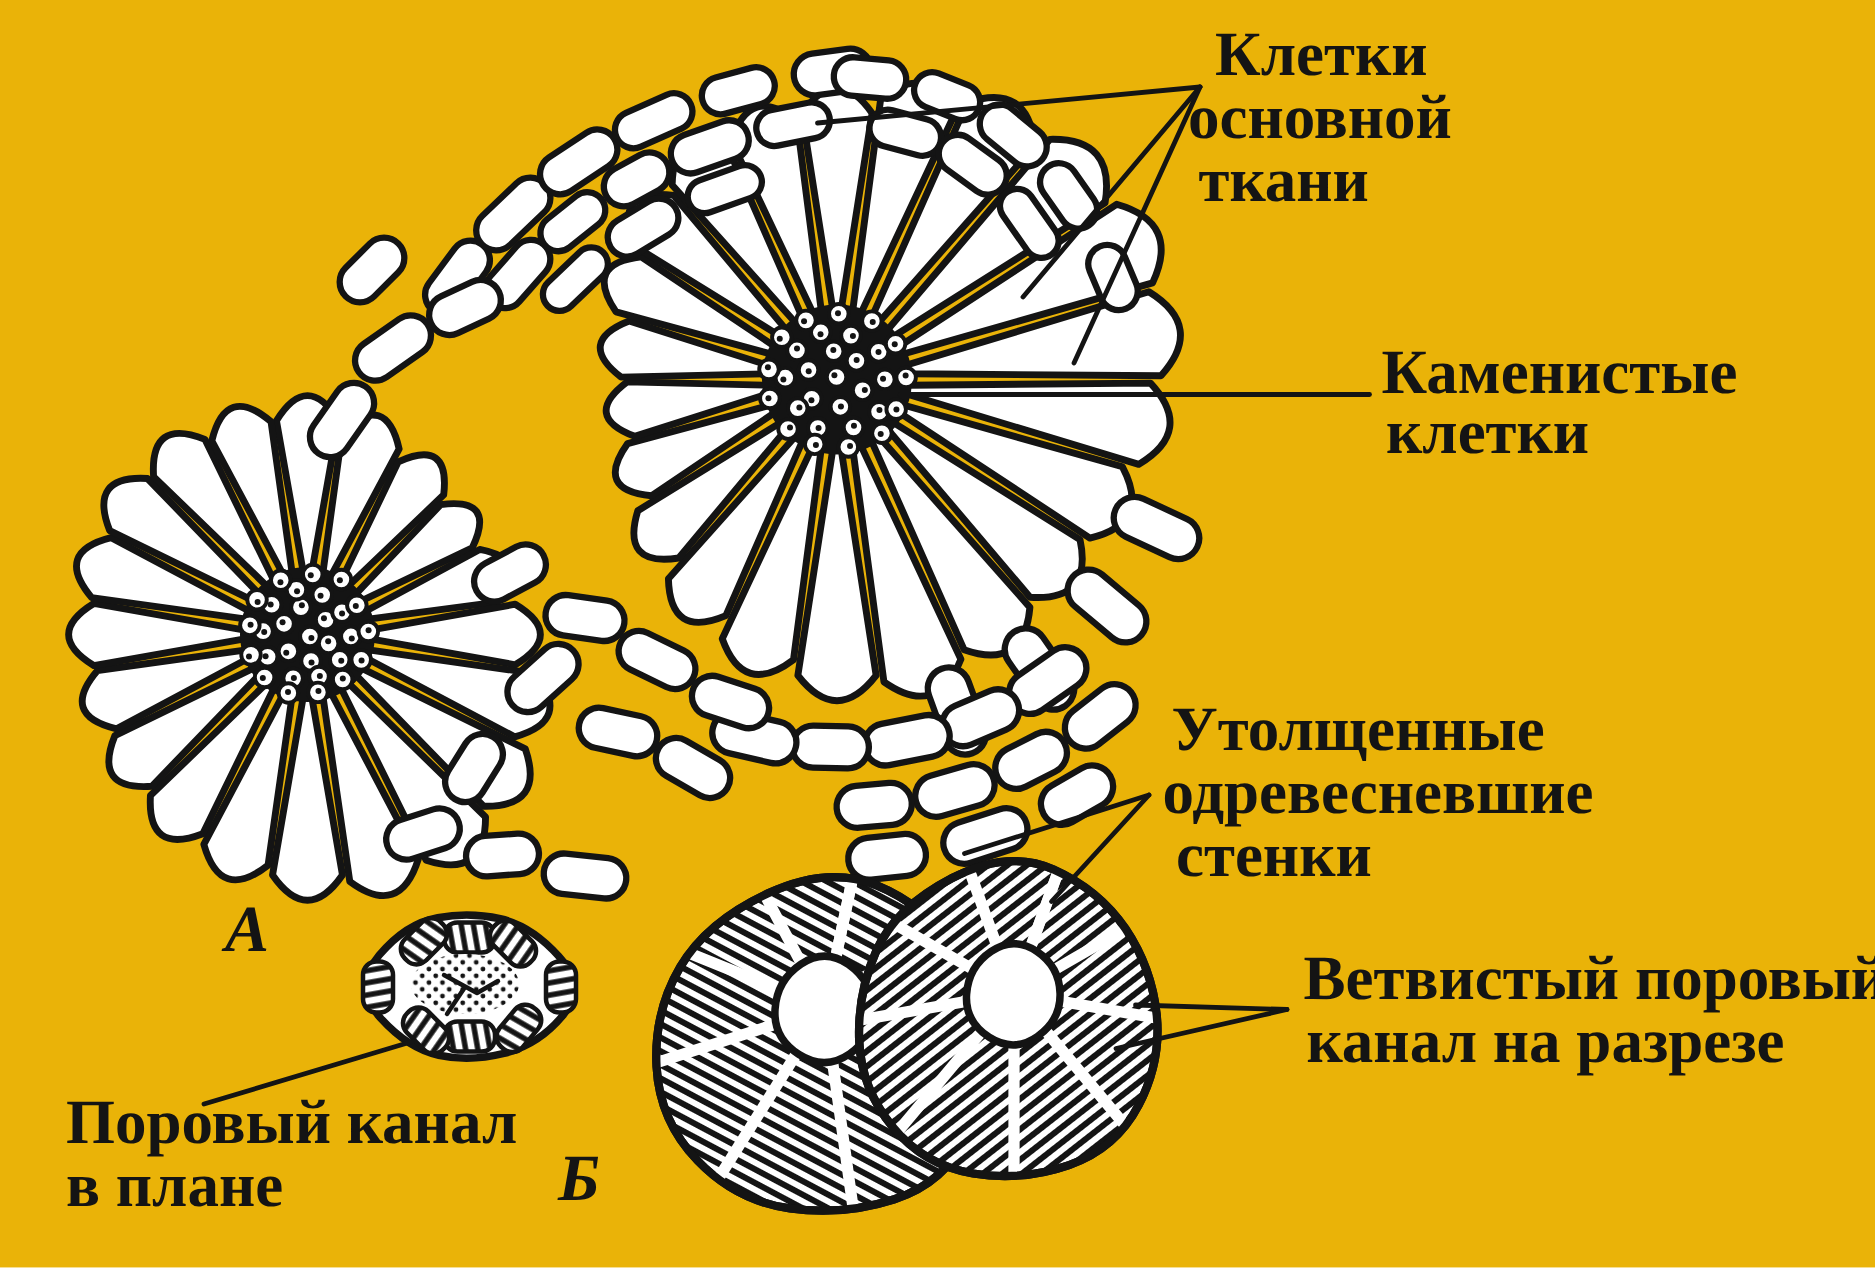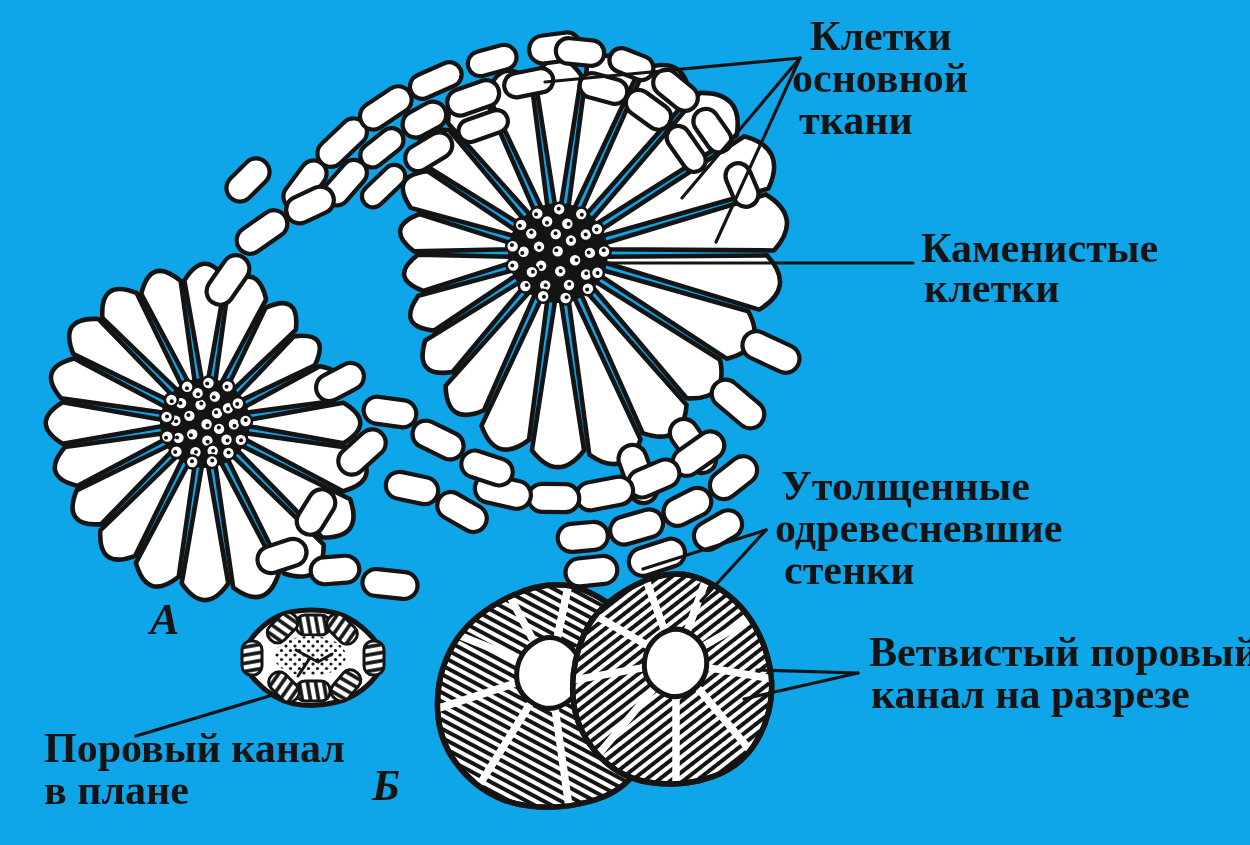--- a/index.html
+++ b/index.html
@@ -1,16 +1,16 @@
 <!DOCTYPE html>
 <html><head>
 <meta charset="utf-8">
 <style>
   html,body{margin:0;padding:0;background:#ffffff;}
-  #stage{position:relative;width:1250px;height:845px;background:#0ea5e9;overflow:hidden;}
+  #stage{position:relative;width:1250px;height:845px;background:#eab308;overflow:hidden;}
   svg{display:block;}
   text{font-family:"Liberation Serif","DejaVu Serif",serif;fill:#141414;}
   .lbl{font-size:42px;font-weight:bold;}
   .panel-letter{font-size:44px;font-weight:bold;font-style:italic;}
 </style>
 </head>
 <body>
 
 <div id="stage">
 <svg id="art" width="1250" height="845" viewBox="0 0 1250 845">

